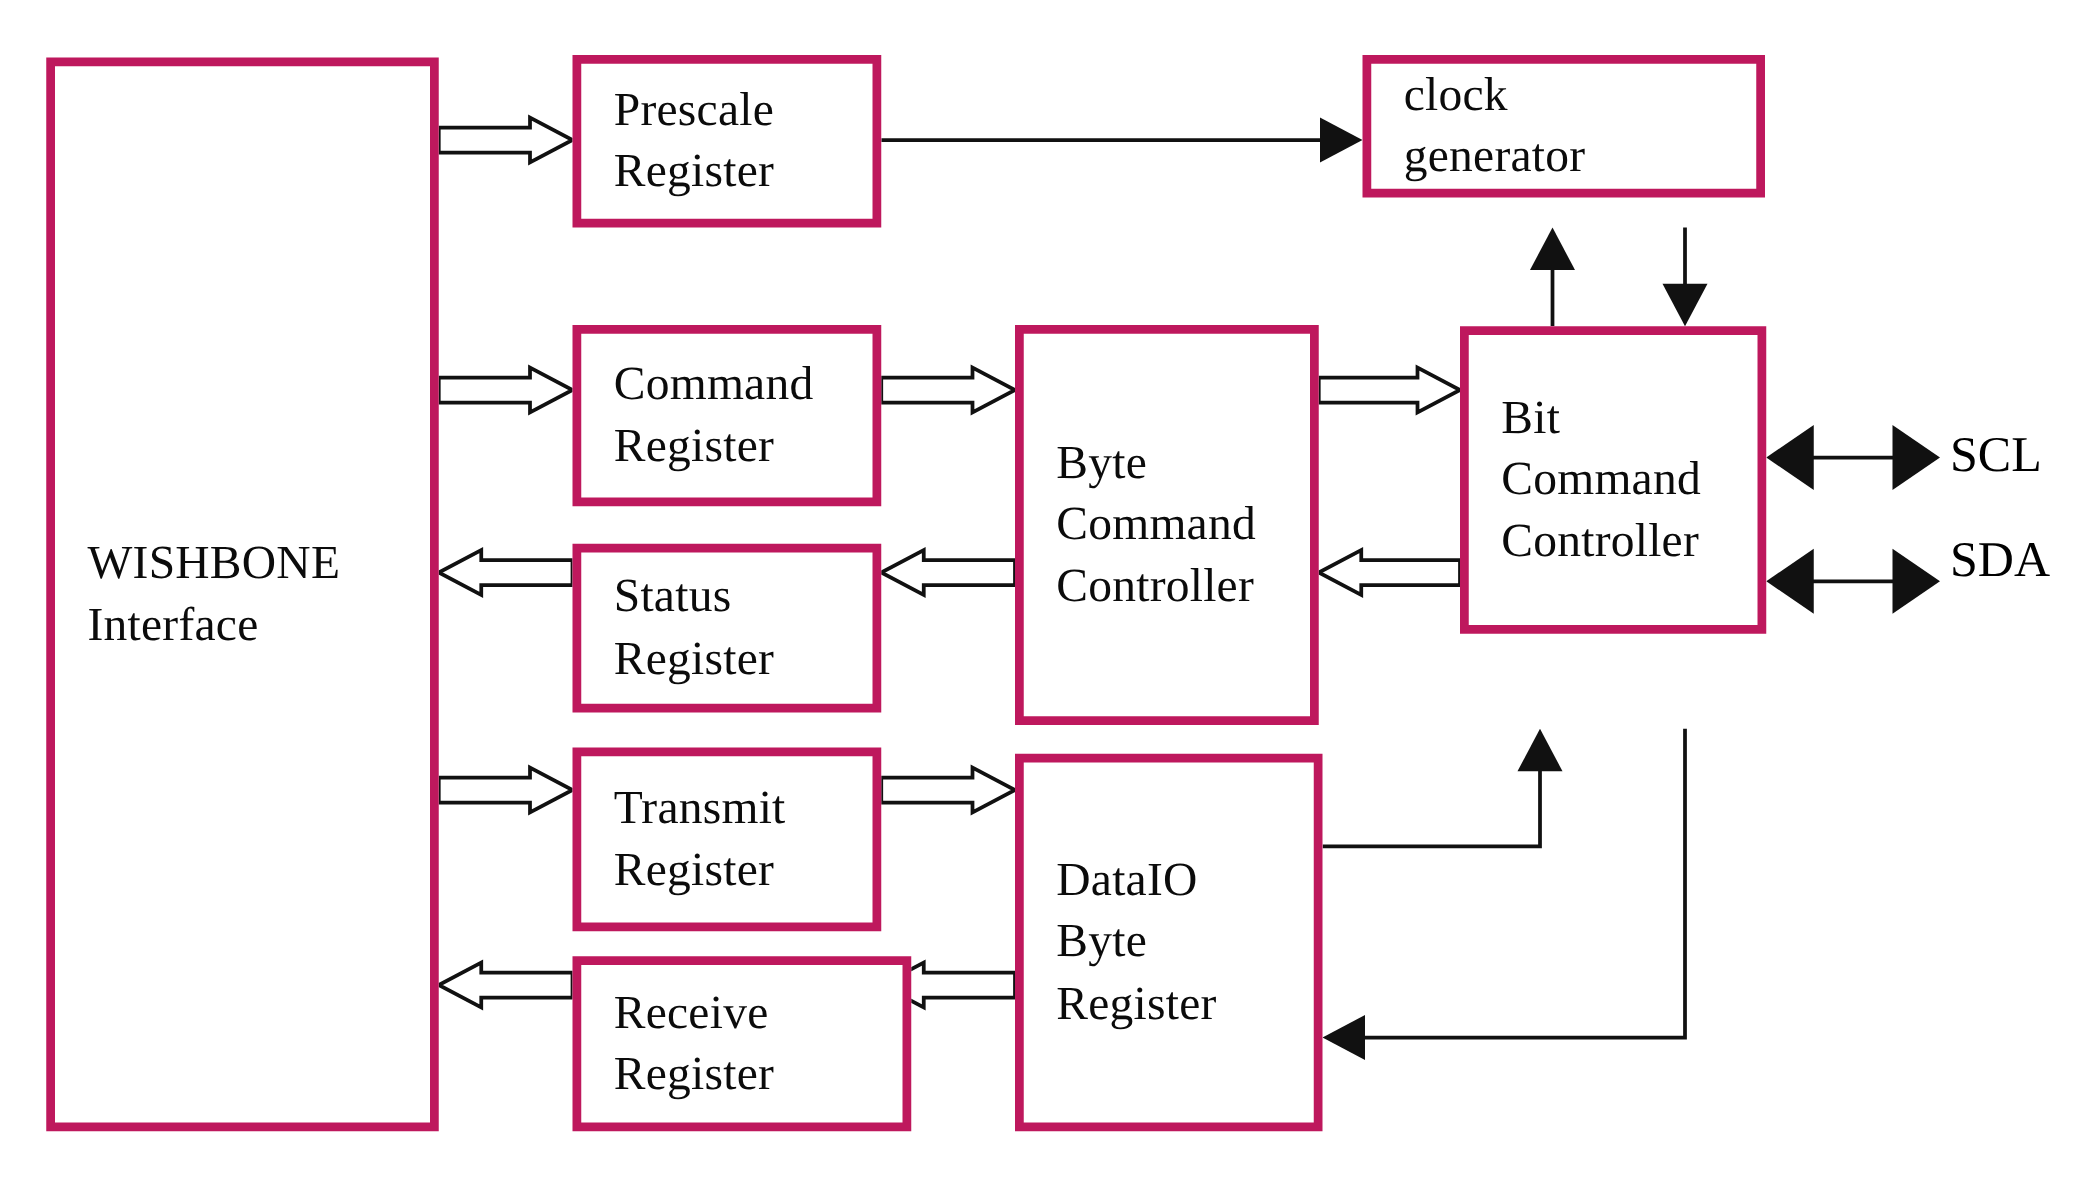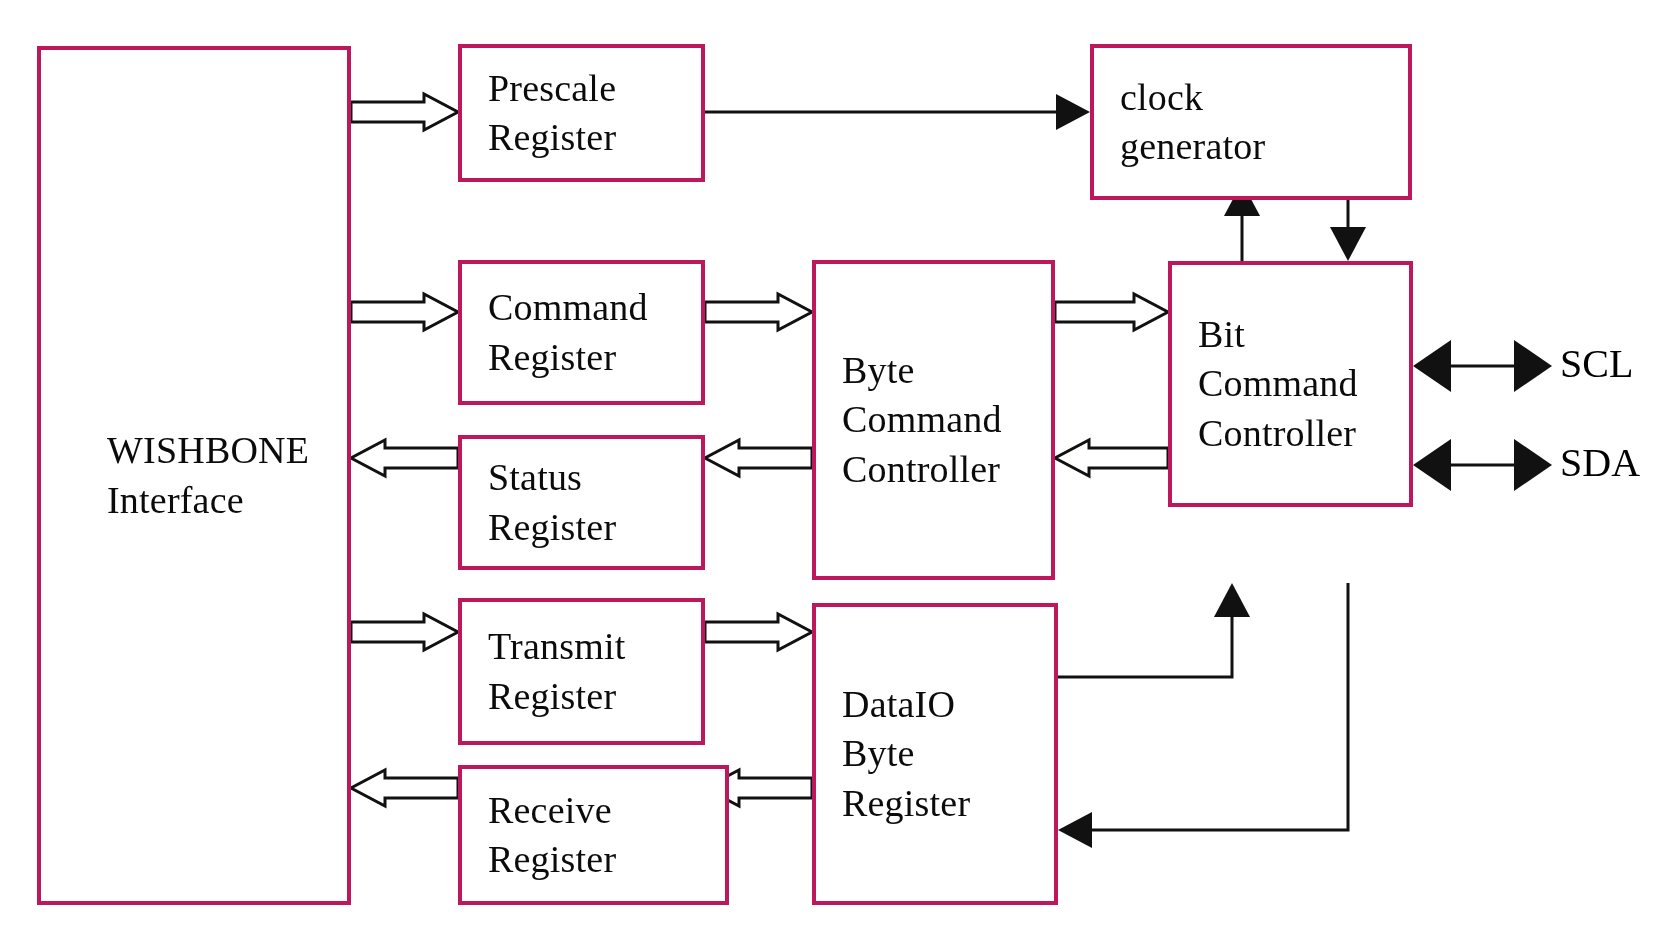--- a/index.html
+++ b/index.html
@@ -11,21 +11,21 @@
     position: relative;
     width: 1677px;
     height: 946px;
     background: #ffffff;
     overflow: hidden;
     font-family: "Liberation Serif", "DejaVu Serif", serif;
   }
   .blk {
     position: absolute;
     box-sizing: border-box;
-    border: 4px solid #be185d;
+    border: 7px solid #be185d;
     background: #ffffff;
     display: flex;
     align-items: center;
     z-index: 3;
   }
   .blk .lbl {
     display: block;
     padding-left: 26px;
     font-size: 38px;
     line-height: 1.30;
@@ -148,21 +148,21 @@
     </g>
 
     <g>
       <line class="thin" x1="1437" y1="465" x2="1528" y2="465"></line>
       <path class="solidhead" d="M 1413,465 L 1451,439 L 1451,491 Z"></path>
       <path class="solidhead" d="M 1552,465 L 1514,439 L 1514,491 Z"></path>
     </g>
 
   </svg>
 
-  <div class="blk" id="b-wishbone" style="left: 37px; top: 46px; width: 314px; height: 859px; padding-left: 40px;">
+  <div class="blk" id="b-wishbone" style="left: 37px; top: 46px; width: 314px; height: 859px;">
     <span class="lbl">WISHBONE
 Interface</span>
   </div>
   <div class="blk" id="b-prescale" style="left: 458px; top: 44px; width: 247px; height: 138px;">
     <span class="lbl">Prescale
 Register</span>
   </div>
   <div class="blk" id="b-command" style="left: 458px; top: 260px; width: 247px; height: 145px;">
     <span class="lbl">Command
 Register</span>
@@ -182,26 +182,26 @@
   <div class="blk" id="b-bytecmd" style="left: 812px; top: 260px; width: 243px; height: 320px; align-items: center;">
     <span class="lbl">Byte
 Command
 Controller</span>
   </div>
   <div class="blk" id="b-dataio" style="left: 812px; top: 603px; width: 246px; height: 302px;">
     <span class="lbl">DataIO
 Byte
 Register</span>
   </div>
-  <div class="blk" id="b-clockgen" style="left: 1090px; top: 44px; width: 322px; height: 156px;">
+  <div class="blk" id="b-clockgen" style="left: 1090px; top: 44px; width: 322px; height: 114px;">
     <span class="lbl">clock
 generator</span>
   </div>
   <div class="blk" id="b-bitcmd" style="left: 1168px; top: 261px; width: 245px; height: 246px;">
     <span class="lbl">Bit
 Command
 Controller</span>
   </div>
 
   <div class="io-label" id="io-scl" style="left: 1560px; top: 344px;">SCL</div>
-  <div class="io-label" id="io-sda" style="left: 1560px; top: 443px;">SDA</div>
+  <div class="io-label" id="io-sda" style="left: 1560px; top: 428px;">SDA</div>
 
 </div>
 
 </body></html>

